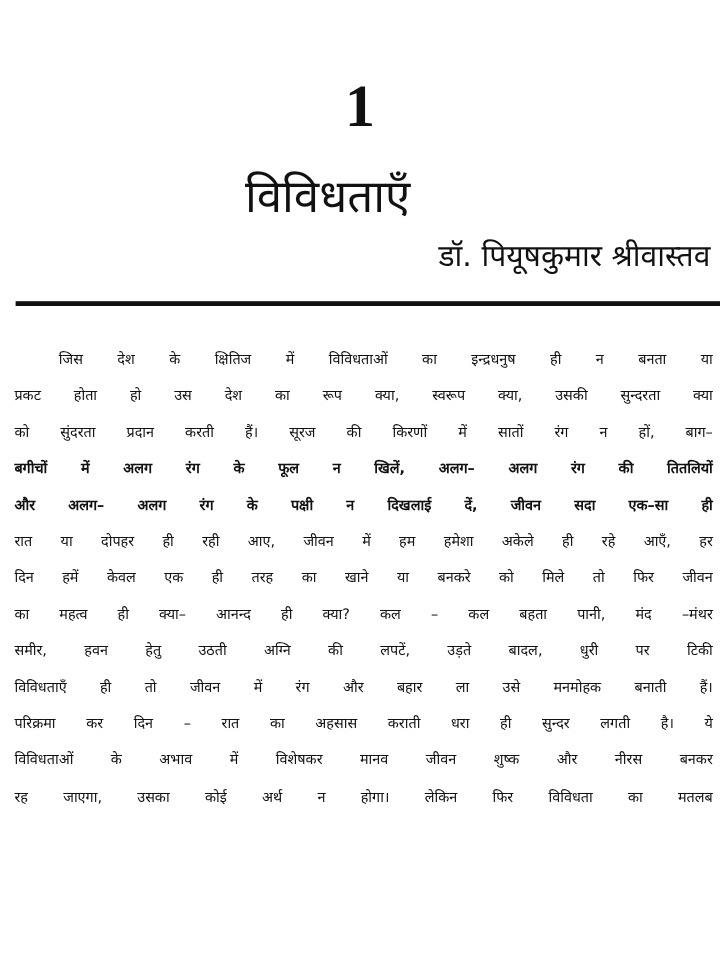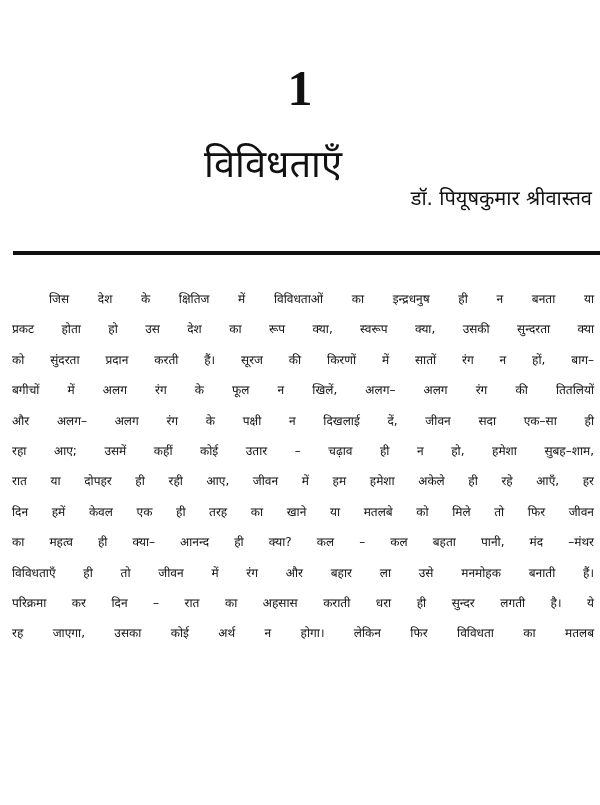--- a/index.html
+++ b/index.html
@@ -1,39 +1,40 @@
 <!DOCTYPE html>
 <html><head>
 <meta charset="utf-8">
 <style>
   html, body { margin:0; padding:0; background:#ffffff; }
   body { width:600px; height:805px; overflow:hidden; position:relative; color:#111; font-family:"DejaVu Sans", sans-serif; }
   .chapter-num { position:absolute; top:58px; left:0; width:600px; text-align:center; font-family:"Liberation Serif", serif; font-weight:bold; font-size:50px; line-height:60px; }
   .title { position:absolute; top:138px; left:0; width:546px; text-align:center; font-size:38px; line-height:52px; }
-  .author { position:absolute; top:184px; right:8px; font-size:20px; line-height:28px; }
+  .author { position:absolute; top:200px; right:8px; font-size:25px; line-height:28px; }
   .rule { position:absolute; top:251px; left:13px; width:587px; height:4px; background:#111; }
   .para { position:absolute; top:284px; left:12px; width:582px; font-size:12px; line-height:30.4px; text-align:justify; }
   .line { display:block; white-space:nowrap; text-align-last:justify; text-align:justify; }
   .line.indent { padding-left:37px; }
-  .bold { font-weight:normal; }
+  .bold { font-weight:bold; }
 </style>
 </head>
 <body>
 
 <div class="chapter-num">1</div>
 <div class="title">विविधताएँ</div>
 <div class="author">डॉ. पियूषकुमार श्रीवास्तव</div>
 <div class="rule"></div>
 
 <div class="para">
   <span class="line indent">जिस देश के क्षितिज में विविधताओं का इन्द्रधनुष ही न बनता या</span>
   <span class="line">प्रकट होता हो उस देश का रूप क्या, स्वरूप क्या, उसकी सुन्दरता क्या</span>
   <span class="line">को सुंदरता प्रदान करती हैं। सूरज की किरणों में सातों रंग न हों, बाग–</span>
   <span class="line bold">बगीचों में अलग रंग के फूल न खिलें, अलग– अलग रंग की तितलियों</span>
   <span class="line bold">और अलग– अलग रंग के पक्षी न दिखलाई दें, जीवन सदा एक–सा ही</span>
-  <span class="line">रहा आए; उसमें कहीं कोई उतार – चढ़ाव ही न हो, हमेशा सुबह–शाम,</span>
   <span class="line">रात या दोपहर ही रही आए, जीवन में हम हमेशा अकेले ही रहे आएँ, हर</span>
-  <span class="line">दिन हमें केवल एक ही तरह का खाने या मतलबे को मिले तो फिर जीवन</span>
+  <span class="line">दिन हमें केवल एक ही तरह का खाने या बनकरे को मिले तो फिर जीवन</span>
   <span class="line">का महत्व ही क्या– आनन्द ही क्या? कल – कल बहता पानी, मंद –मंथर</span>
+  <span class="line">समीर, हवन हेतु उठती अग्नि की लपटें, उड़ते बादल, धुरी पर टिकी</span>
   <span class="line">विविधताएँ ही तो जीवन में रंग और बहार ला उसे मनमोहक बनाती हैं।</span>
   <span class="line">परिक्रमा कर दिन – रात का अहसास कराती धरा ही सुन्दर लगती है। ये</span>
+  <span class="line">विविधताओं के अभाव में विशेषकर मानव जीवन शुष्क और नीरस बनकर</span>
   <span class="line">रह जाएगा, उसका कोई अर्थ न होगा। लेकिन फिर विविधता का मतलब</span>
 </div>
 
 </body></html>

